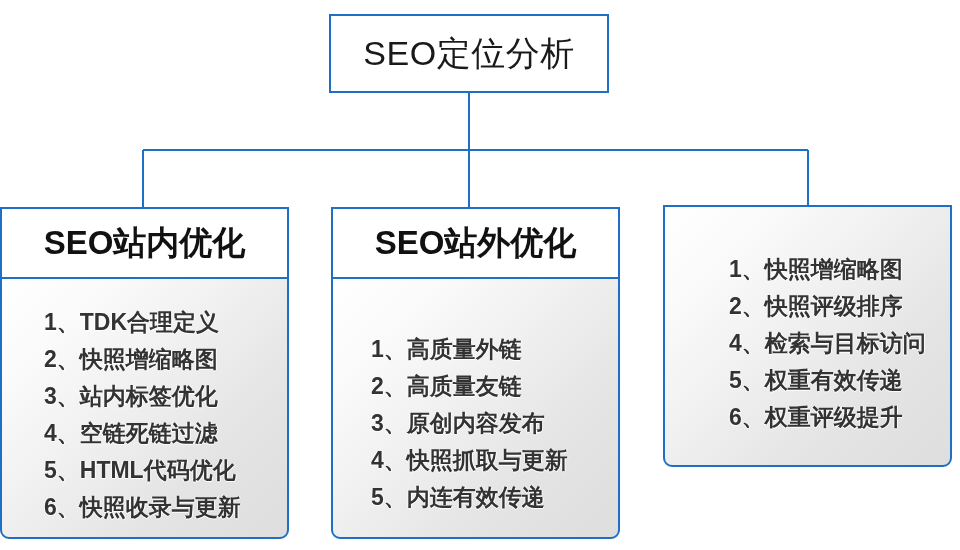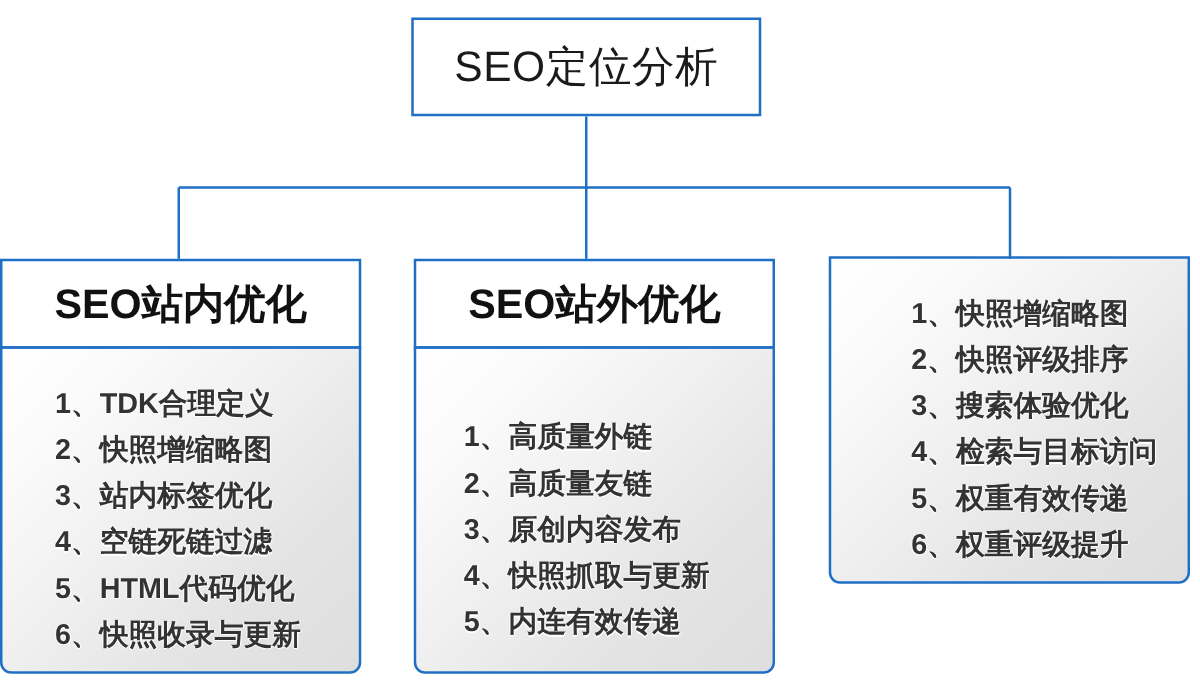--- a/index.html
+++ b/index.html
@@ -195,23 +195,20 @@
   <div class="column col-2">
     <div class="col-body">
       <ul class="item-list">
         <li class="item-row">
           <span class="item-num">1</span><span class="item-sep">、</span><span class="item-text">快照增缩略图</span>
         </li>
         <li class="item-row">
           <span class="item-num">2</span><span class="item-sep">、</span><span class="item-text">快照评级排序</span>
         </li>
         <li class="item-row">
-          <span class="item-num">3</span><span class="item-sep">、</span><span class="item-text">搜索体验优化</span>
-        </li>
-        <li class="item-row">
           <span class="item-num">4</span><span class="item-sep">、</span><span class="item-text">检索与目标访问</span>
         </li>
         <li class="item-row">
           <span class="item-num">5</span><span class="item-sep">、</span><span class="item-text">权重有效传递</span>
         </li>
         <li class="item-row">
           <span class="item-num">6</span><span class="item-sep">、</span><span class="item-text">权重评级提升</span>
         </li>
       </ul>
     </div>

